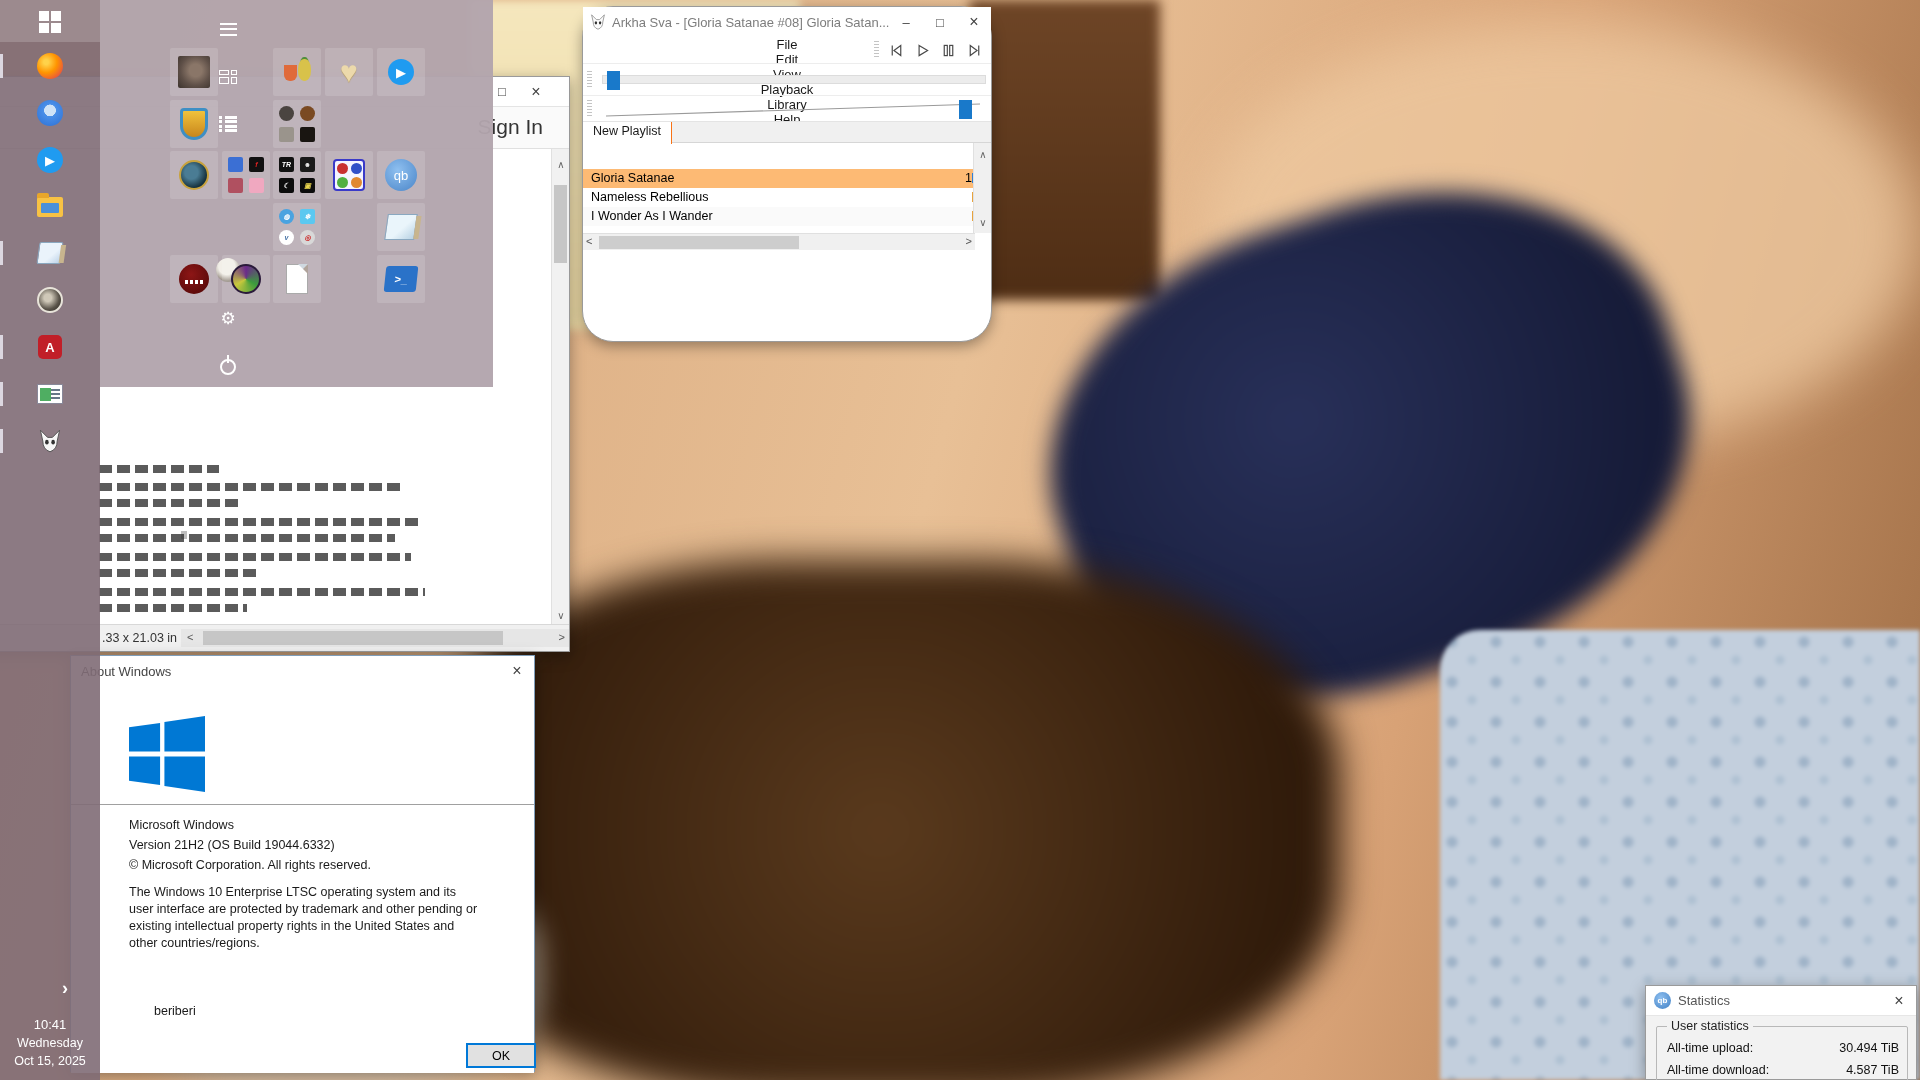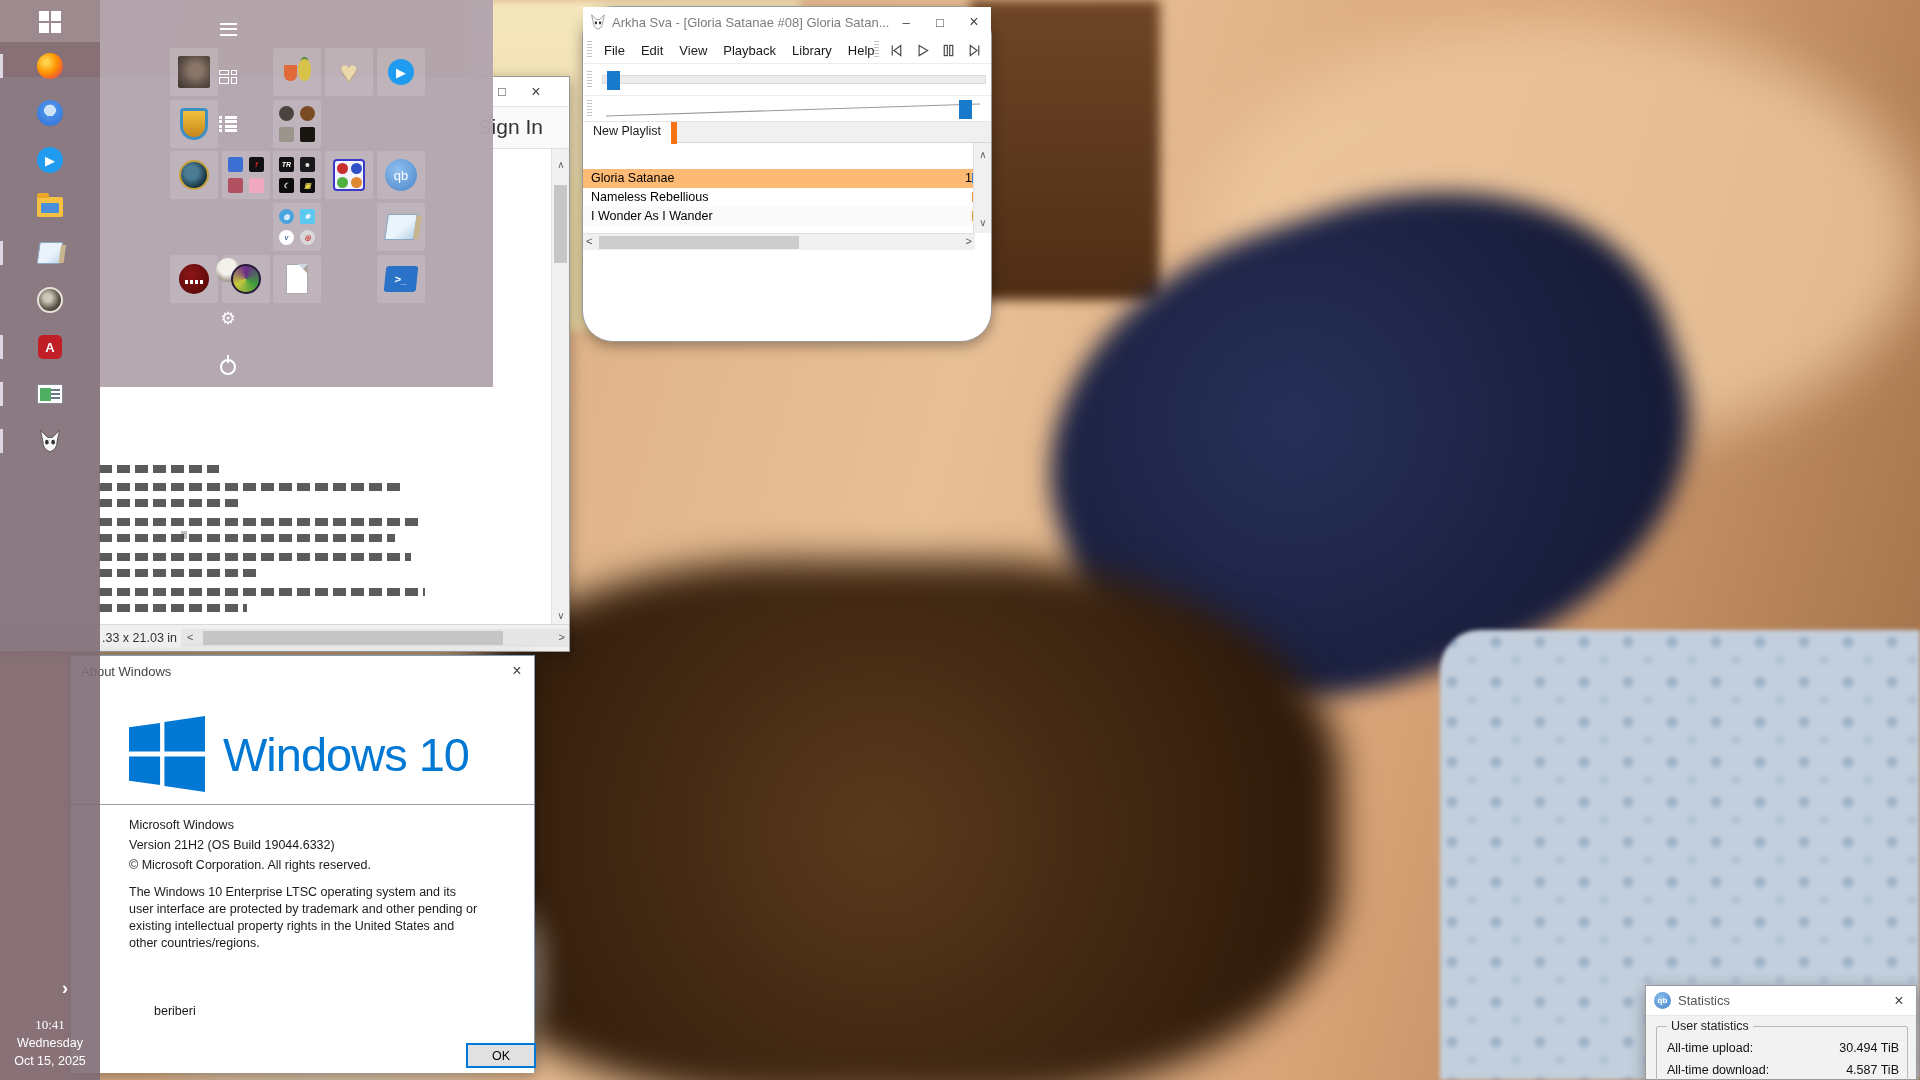--- a/index.html
+++ b/index.html
@@ -46,21 +46,21 @@
   .ico-notepad { width:24px; height:22px; background:linear-gradient(135deg,#eaf3fb 60%,#bcd2e8); border:1px solid #8aa8c0; border-radius:2px; transform:skewX(-8deg); position:relative; }
   .ico-notepad:after { content:""; position:absolute; right:-4px; top:2px; width:5px; height:18px; background:#c8b58e; }
   .ico-game { background:radial-gradient(circle at 40% 40%,#cfc8b8 20%,#5a544a 60%,#211d18); border:2px solid #e8e4da; }
   .ico-pdf { width:24px; height:24px; background:#c11f28; border-radius:5px; color:#fff; font-size:13px; font-weight:bold; display:flex; align-items:center; justify-content:center; }
   .ico-iv { width:26px; height:20px; background:#fff; border:1px solid #889; position:relative; }
   .ico-iv:before { content:""; position:absolute; left:2px; top:3px; width:11px; height:13px; background:#4fae62; }
   .ico-iv:after { content:""; position:absolute; right:2px; top:4px; width:9px; height:2px; background:#678; box-shadow:0 4px 0 #678, 0 8px 0 #678; }
   .fox { display:block; }
   #tray-chevron { position:absolute; left:62px; top:978px; color:#fff; font-size:18px; font-weight:bold; }
   #clock { position:absolute; left:0; bottom:10px; width:100px; text-align:center; color:#fff; }
-  #clock .t { font-size:13px; line-height:18px;font-family:Liberation Serif, serif; }
+  #clock .t { font-size:13px; line-height:18px; }
   #clock .d { font-size:12.5px; line-height:18px; }
 
   
   #startmenu { left:100px; top:0; width:393px; height:387px; z-index:55; background:rgba(178,164,173,.96); }
   .rail-item { position:absolute; left:113px; width:30px; height:30px; display:flex; align-items:center; justify-content:center; color:#fff; }
   .burger { width:17px; height:13px; display:flex; flex-direction:column; justify-content:space-between; }
   .burger i { height:2px; background:#fff; }
   .rgrid { width:18px; height:14px; display:grid; grid-template-columns:10px 6px; grid-template-rows:5px 7px; gap:2px; }
   .rgrid i { border:1px solid #fff; }
   .rlist { width:18px; height:16px; display:flex; flex-direction:column; justify-content:space-between; }
@@ -107,32 +107,32 @@
   #doc-bottom { position:absolute; left:0; bottom:0; width:100%; height:27px; background:#f0f0f0; border-top:1px solid #d8d8d8; font-size:12.5px; color:#333; }
   #page-size { position:absolute; left:221px; top:6px; }
   #doc-hscroll { position:absolute; left:300px; top:4px; width:388px; height:18px; background:#e6e6e6; }
   #doc-hthumb { position:absolute; left:22px; top:2px; width:300px; height:14px; background:#c6c6c6; }
   .h-arrow { position:absolute; top:2px; color:#555; font-size:11px; }
 
   
   #player { left:582px; top:6px; width:410px; height:336px; z-index:20; font-size:13px;border-radius:31px; }
   #player .titlebar { height:30px; }
   #player-title { color:#7d7d7d; margin-left:6px; white-space:nowrap; overflow:hidden; }
-  #menubar { position:absolute; left:0; top:30px; width:100%; height:26px; background:#fff; display:flex; align-items:center; }
+  #menubar { position:absolute; left:0; top:30px; width:100%; height:26px; background:#fff; display:flex; align-items:center;flex-direction:column; }
   .grip { width:5px; height:18px; margin:0 4px; background:repeating-linear-gradient(to bottom,#c4c4c4 0 1px,rgba(0,0,0,0) 1px 3px); }
   .menu-item { padding:0 8px; color:#1a1a1a; }
   #transport { position:absolute; right:4px; top:30px; height:26px; display:flex; align-items:center; }
   .tr-btn { width:26px; height:24px; display:flex; align-items:center; justify-content:center; }
   #seekrow { position:absolute; left:0; top:56px; width:100%; height:32px; border-top:1px solid #ededed; display:flex; align-items:center; }
   #seektrack { position:relative; margin-left:6px; width:384px; height:9px; background:#ececec; border:1px solid #dcdcdc; }
   #seekthumb { position:absolute; left:4px; top:-5px; width:13px; height:19px; background:#1979ca; }
   #volrow { position:absolute; left:0; top:88px; width:100%; height:26px; border-top:1px solid #ededed; display:flex; align-items:center; }
   #volthumb { position:absolute; right:14px; top:3px; width:13px; height:19px; background:#1979ca; }
   #tabbar { position:absolute; left:0; top:114px; width:100%; height:22px; background:#f0f0f0; border-top:1px solid #e4e4e4; border-bottom:1px solid #d6d6d6; }
-  #tab-active { position:absolute; left:0; top:0; height:22px; padding:2px 10px 0; background:#fff; border-right:6px solid #f97316; font-size:12.5px; color:#1a1a1a; }
+  #tab-active { position:absolute; left:0; top:0; height:22px; padding:2px 10px 0; background:#fff; border-right:1px solid #f97316; font-size:12.5px; color:#1a1a1a; }
   #plheader { position:absolute; left:0; top:136px; width:392px; height:22px; background:#f1f1f1; border-bottom:1px solid #a8a8a8; font-size:12.5px; color:#1a1a1a; }
   #col-title { position:absolute; left:8px; top:3px; }
   #col-dura { position:absolute; right:4px; top:3px; }
   #plheader .coldiv { position:absolute; right:42px; top:0; width:1px; height:22px; background:#dcdcdc; }
   .plrow { position:absolute; left:0; width:392px; height:19px; font-size:12.5px; color:#000; }
   .plrow .tt { position:absolute; left:8px; top:2px; }
   .plrow .dd { position:absolute; right:3px; top:2px; }
   .plrow .mark { position:absolute; right:0; top:4px; width:3px; height:10px; background:#e8a33d; }
   #pl-vscroll { position:absolute; right:0; top:136px; width:18px; height:90px; background:#f0f0f0; border-left:1px solid #e0e0e0; }
   #pl-hscroll { position:absolute; left:0; top:226px; width:392px; height:17px; background:#f0f0f0; border-top:1px solid #e0e0e0; }
@@ -313,21 +313,20 @@
     <span class="tb-btn tb-close">×</span>
   </div>
   <div id="about-body">
     <div id="brandrow">
       <svg id="winflag" width="76" height="76" viewBox="0 0 88 88">
         <path fill="#0078d4" d="M0 13 L36 8 V41 H0 Z"></path>
         <path fill="#0078d4" d="M41 7 L88 0 V41 H41 Z"></path>
         <path fill="#0078d4" d="M0 47 H36 V80 L0 75 Z"></path>
         <path fill="#0078d4" d="M41 47 H88 V88 L41 81 Z"></path>
       </svg>
-      <span id="brandtext">Windows 10</span>
     </div>
     <div id="about-hr"></div>
     <span class="ab-line" style="top:132px">Microsoft Windows</span>
     <span class="ab-line" style="top:152px">Version 21H2 (OS Build 19044.6332)</span>
     <span class="ab-line" style="top:172px">© Microsoft Corporation. All rights reserved.</span>
     <div id="ab-para">The Windows 10 Enterprise LTSC operating system and its user interface are protected by trademark and other pending or existing intellectual property rights in the United States and other countries/regions.</div>
     <span id="licensee">beriberi</span>
     <div id="ok-btn">OK</div>
   </div>
 </div>

